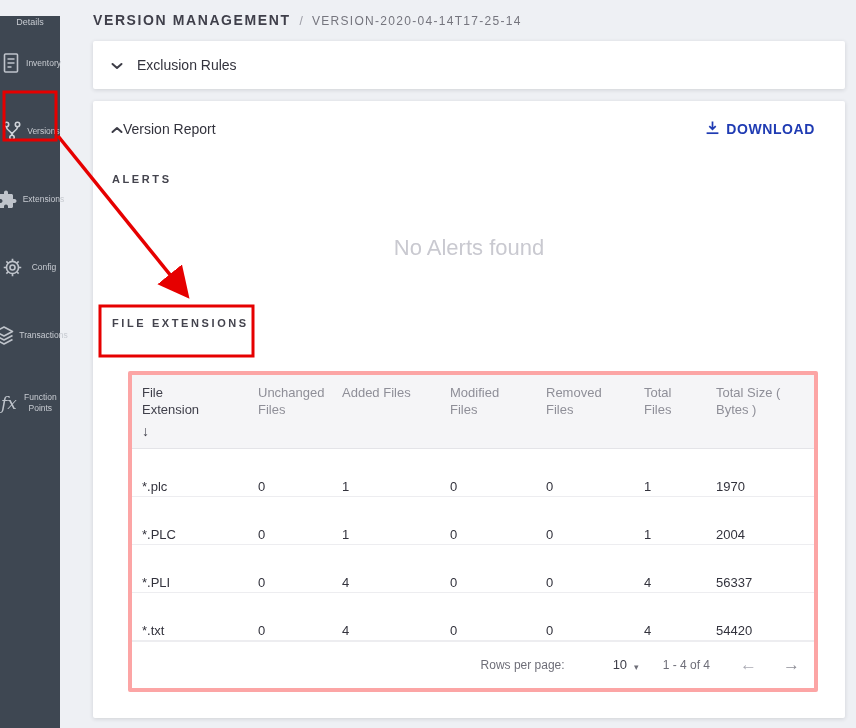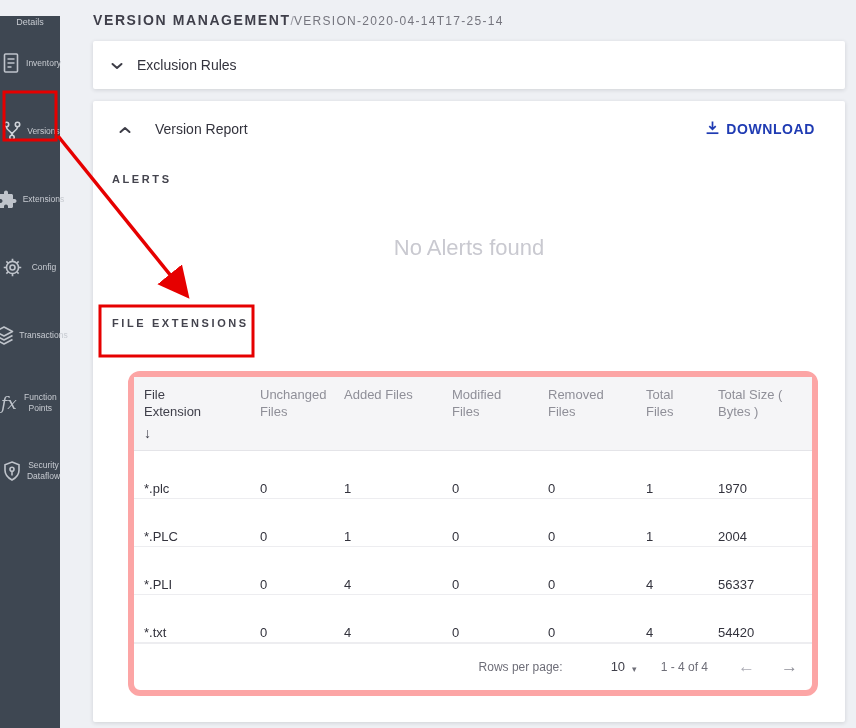--- a/index.html
+++ b/index.html
@@ -15,41 +15,41 @@
   .sb-details { height:13px; padding-top:1px; text-align:center; font-size:9px; color:#c7cbd1; cursor:pointer; }
   .sb-item { height:68px; display:flex; flex-direction:row; align-items:center; justify-content:center; gap:3px; cursor:pointer; }
   .sb-icon { width:26px; height:26px; display:flex; align-items:center; justify-content:center; }
   .sb-label { font-size:8.5px; color:#c7cbd1; width:58px; text-align:center; line-height:1.25; }
   .fx { font-family:"DejaVu Serif", serif; font-style:italic; font-size:17px; color:#bfc4cb; line-height:1; }
   .logo-black { position:absolute; bottom:0; left:20px; width:40px; height:26px; background:#141414; }
   .logo-green { position:absolute; left:10px; top:6px; width:16px; height:16px; background:#3fa945; }
 
   
   .main { position:absolute; left:60px; top:0; right:0; bottom:0; }
-  .page-header { padding:12px 0 0 33px; display:flex; align-items:baseline; }
+  .page-header { padding:12px 0 0 33px; display:flex; align-items:baseline; gap:9px; }
   .page-title { font-size:14px; font-weight:700; letter-spacing:1.6px; color:#3f3f4a; }
   .crumb-sep { font-size:12px; color:#9a9aa3; }
   .crumb { font-size:12px; letter-spacing:1.3px; color:#75757e; }
 
   .card { background:#fff; border-radius:2px; box-shadow:0 1px 4px rgba(25,25,35,.14); margin:0 11px 0 33px; }
   .card-exclusion { margin-top:13px; height:48px; display:flex; align-items:center; gap:14px; padding:0 18px; cursor:pointer; }
   .panel-title { font-size:14px; color:#33333d; }
 
   .card-report { margin-top:12px; padding-bottom:26px; }
-  .panel-header { height:56px; display:flex; align-items:center; gap:24px; padding:0 30px 0 26px; }
+  .panel-header { height:56px; display:flex; align-items:center; gap:0; padding:0 30px 0 18px; }
   .download { margin-left:auto; display:flex; align-items:center; gap:6px; color:#1f3bb3;
               font-size:14px; font-weight:700; letter-spacing:.6px; cursor:pointer; }
 
   .section-label { font-size:11px; font-weight:700; letter-spacing:2.6px; color:#44444e; }
   .alerts-label { margin:16px 0 0 19px; }
   .no-alerts { margin-top:50px; text-align:center; font-size:22px; color:#c9c9d0; }
   .file-ext-label { margin:56px 0 0 19px; width:fit-content; }
 
   
-  .table-wrap { margin:42px 27px 0 35px; border:6px solid #fca5a5; border-radius:12px; }
+  .table-wrap { margin:42px 27px 0 35px; border:4px solid #fca5a5; border-radius:2px; }
   .t-grid { display:grid; grid-template-columns:118px 84px 108px 96px 98px 72px 1fr; }
   .t-header { background:#f5f5f7; border-bottom:1px solid #e4e4e8; min-height:60px; }
   .th { padding:10px 8px 8px; font-size:13px; color:#8f8f98; line-height:1.3; cursor:pointer; }
   .th-first { padding-left:10px; color:#3f3f4a; }
   .th-first .wrap { display:block; max-width:70px; }
   .sort-arrow { display:block; margin-top:3px; font-size:14px; color:#3f3f4a; }
   .t-row { height:48px; align-items:center; border-bottom:1px solid #ededf0; font-size:13px; color:#33333d; }
   .t-row:last-of-type { border-bottom:none; }
   .td { padding:0 8px;margin-top:28px; }
   .td-first { padding-left:10px; }
@@ -137,32 +137,20 @@
     <span class="sb-label">Transactions</span>
   </div>
 
   <div class="sb-item">
     <span class="sb-icon">
       <span class="fx">fx</span>
     </span>
     <span class="sb-label">Function Points</span>
   </div>
 
-  <div class="sb-item">
-    <span class="sb-icon">
-      <svg viewBox="0 0 24 24" width="24" height="24">
-          <g stroke="#bfc4cb" stroke-width="1.6" fill="none">
-        <path d="M12 3l7 2.8v5.4c0 4.6-3 7.6-7 9.8-4-2.2-7-5.2-7-9.8V5.8z"></path>
-        <circle cx="12" cy="10.2" r="2"></circle>
-            <path d="M12 12.2v4.2"></path>
-          </g>
-        </svg>
-    </span>
-    <span class="sb-label">Security Dataflow</span>
-  </div>
 
 
 </nav>
 
 <div class="logo-black">
   <div class="logo-green"></div>
 </div>
 
 <main class="main">
 

